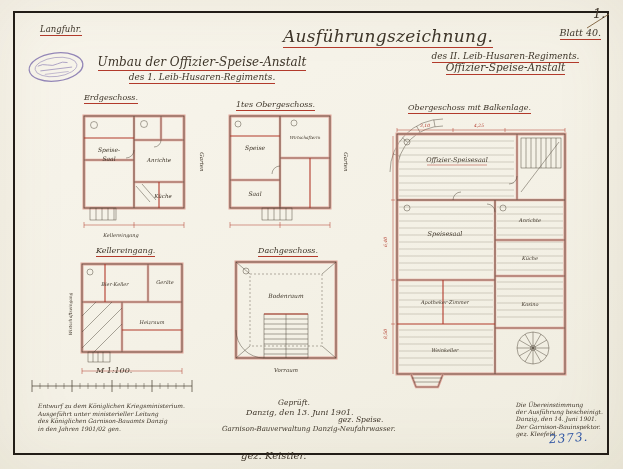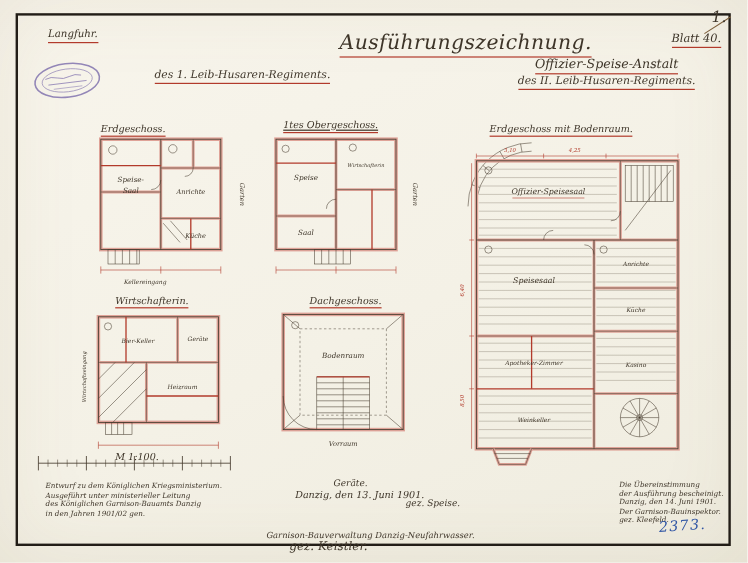--- a/index.html
+++ b/index.html
@@ -57,29 +57,30 @@
 
   <div class="pos hw" style="left:283px; top:26px; width:200px; text-align:center; font-size:17px; letter-spacing:.3px;">
     <span class="redline">Ausführungszeichnung.</span>
   </div>
 
   <div class="pos hw" style="right:22px; top:27px; font-size:9.5px;">
     <span class="redline">Blatt 40.</span>
   </div>
 
   <div class="pos hw" style="left:92px; top:55px; width:220px; text-align:center;">
+    <div style="font-size:12px;"><span class="redline">Umbau der Offizier-Speise-Anstalt</span></div>
     <div style="font-size:9px; margin-top:3px;"><span class="redline">des 1. Leib-Husaren-Regiments.</span></div>
   </div>
 
   <div class="pos hw" style="left:418px; top:48px; width:175px; text-align:center;">
+    <div style="font-size:9px; margin-top:3px;"><span class="redline">des II. Leib-Husaren-Regiments.</span></div>
     <div style="font-size:10.5px;"><span class="redline">Offizier-Speise-Anstalt</span></div>
-    <div style="font-size:9px; margin-top:3px;"><span class="redline">des II. Leib-Husaren-Regiments.</span></div>
-  </div>
-
-  <div class="pos hw plan-title" style="left:84px; top:103px;text-align:center;">
+  </div>
+
+  <div class="pos hw plan-title" style="left:84px; top:93px;text-align:center;">
     <span class="redline">Erdgeschoss.</span>
   </div>
   <svg class="pos" style="left:66px; top:110px;" width="150" height="135" viewBox="0 0 150 135">
     <g>
       <rect class="pw" x="18" y="6" width="100" height="92"></rect>
       <line class="pw2" x1="68" y1="6" x2="68" y2="98"></line>
       <line class="pw2" x1="18" y1="50" x2="68" y2="50"></line>
       <line class="pw2" x1="68" y1="30" x2="118" y2="30"></line>
       <line class="pw2" x1="95" y1="6" x2="95" y2="30"></line>
       <line class="pw2" x1="68" y1="72" x2="118" y2="72"></line>
@@ -108,21 +109,21 @@
       <path class="rdt-l" d="M18 112 V118 M68 112 V118 M118 112 V118 M18 115 H118"></path>
     </g>
     <text x="43" y="42" font-size="6" text-anchor="middle">Speise-</text>
     <text x="43" y="51" font-size="6" text-anchor="middle">Saal</text>
     <text x="93" y="52" font-size="5.5" text-anchor="middle">Anrichte</text>
     <text x="97" y="88" font-size="5.5" text-anchor="middle">Küche</text>
     <text x="134" y="52" font-size="5.5" text-anchor="middle" transform="rotate(90 134 52)">Garten</text>
     <text x="55" y="127" font-size="5" text-anchor="middle">Kellereingang</text>
   </svg>
 
-  <div class="pos hw plan-title" style="left:236px; top:100px;text-decoration:underline;">
+  <div class="pos hw plan-title" style="left:236px; top:100px;">
     <span class="redline">1tes Obergeschoss.</span>
   </div>
   <svg class="pos" style="left:222px; top:110px;" width="130" height="135" viewBox="0 0 130 135">
     <g>
       <rect class="pw" x="8" y="6" width="100" height="92"></rect>
       <line class="pw2" x1="58" y1="6" x2="58" y2="98"></line>
       <line class="pw2" x1="58" y1="48" x2="108" y2="48"></line>
       <line class="pw2" x1="8" y1="70" x2="58" y2="70"></line>
       <rect class="bk" x="8" y="6" width="100" height="92"></rect>
       <line class="bk" x1="58" y1="6" x2="58" y2="98"></line>
@@ -144,21 +145,21 @@
       <path class="bk2" d="M58 56 A8 8 0 0 0 50 64"></path>
       <path class="rdt-l" d="M8 112 V118 M58 112 V118 M108 112 V118 M8 115 H108"></path>
     </g>
     <text x="33" y="40" font-size="6" text-anchor="middle">Speise</text>
     <text x="83" y="29" font-size="4.2" text-anchor="middle">Wirtschafterin</text>
     <text x="33" y="86" font-size="6" text-anchor="middle">Saal</text>
     <text x="122" y="52" font-size="5.5" text-anchor="middle" transform="rotate(90 122 52)">Garten</text>
   </svg>
 
   <div class="pos hw plan-title" style="left:96px; top:246px;">
-    <span class="redline">Wirtschafterin.</span>
+    <span class="redline">Kellereingang.</span>
   </div>
   <svg class="pos" style="left:60px; top:256px;" width="150" height="130" viewBox="0 0 150 130">
     <g>
       <rect class="pw" x="22" y="8" width="100" height="88"></rect>
       <line class="pw2" x1="22" y1="46" x2="122" y2="46"></line>
       <line class="pw2" x1="62" y1="46" x2="62" y2="96"></line>
       <line class="pw2" x1="88" y1="8" x2="88" y2="46"></line>
       <rect class="bk" x="22" y="8" width="100" height="88"></rect>
       <line class="bk2" x1="22" y1="46" x2="122" y2="46"></line>
       <line class="bk2" x1="62" y1="46" x2="62" y2="96"></line>
@@ -201,21 +202,21 @@
       <path class="bk2" d="M38 63 H82 M38 68 H82 M38 73 H82 M38 78 H82 M38 83 H82 M38 88 H82 M38 93 H82 M38 98 H82"></path>
       <line class="bk2" x1="60" y1="58" x2="60" y2="102"></line>
       <line class="rd" x1="38" y1="58" x2="82" y2="58"></line>
     </g>
     <circle class="bk2" cx="20" cy="15" r="3"></circle>
     <text x="60" y="42" font-size="6" text-anchor="middle">Bodenraum</text>
     <text x="60" y="116" font-size="5.5" text-anchor="middle">Vorraum</text>
   </svg>
 
   <div class="pos hw plan-title" style="left:408px; top:103px;">
-    <span class="redline">Erdgeschoss mit Bodenraum.</span>
+    <span class="redline">Obergeschoss mit Balkenlage.</span>
   </div>
   <svg class="pos" style="left:383px; top:112px;" width="205" height="285" viewBox="0 0 205 285">
     <g>
       <path class="bk2" d="M14 60 A46 46 0 0 1 60 14"></path>
       <path class="bk2" d="M7 60 A53 53 0 0 1 60 7"></path>
       <path class="bk2" d="M16.8 44.3 L10.2 41.9 M24.8 30.4 L19.4 25.9 M37 20.2 L33.5 14.1 M52 14.7 L50.8 7.8"></path>
     </g>
     <g>
       <path class="bm" d="M16 29 H131 M16 36 H131 M16 43 H131 M16 50 H131 M16 57 H131 M16 64 H131 M16 71 H131 M16 78 H131 M16 84 H131"></path>
       <path class="bm" d="M16 95 H110 M16 102 H110 M16 109 H110 M16 116 H110 M16 123 H110 M16 130 H110 M16 137 H110 M16 144 H110 M16 151 H110 M16 158 H110"></path>
@@ -273,39 +274,39 @@
     <text x="147" y="148" font-size="5" text-anchor="middle">Küche</text>
     <text x="62" y="192" font-size="5" text-anchor="middle">Apotheker-Zimmer</text>
     <text x="62" y="240" font-size="5" text-anchor="middle">Weinkeller</text>
     <text x="147" y="194" font-size="5" text-anchor="middle">Kasino</text>
     <text class="rdt" x="42" y="14.5" font-size="4.5" text-anchor="middle">3,10</text>
     <text class="rdt" x="96" y="14.5" font-size="4.5" text-anchor="middle">4,25</text>
     <text class="rdt" x="4" y="130" font-size="4.5" text-anchor="middle" transform="rotate(-90 4 130)">6,40</text>
     <text class="rdt" x="4" y="222" font-size="4.5" text-anchor="middle" transform="rotate(-90 4 222)">8,50</text>
   </svg>
 
-  <div class="pos hw" style="left:96px; top:376px; font-size:8px;text-align:right;">M 1:100.</div>
+  <div class="pos hw" style="left:96px; top:366px; font-size:8px;text-align:right;">M 1:100.</div>
   <svg class="pos" style="left:30px; top:378px;" width="165" height="16" viewBox="0 0 165 16">
     <path class="bk" d="M2 8 H162"></path>
     <path class="bk2" d="M10 5 V11 M18 5 V11 M26 5 V11 M34 5 V11 M50 5 V11 M58 5 V11 M66 5 V11 M74 5 V11 M90 5 V11 M98 5 V11 M106 5 V11 M114 5 V11 M130 5 V11 M138 5 V11 M146 5 V11 M154 5 V11"></path>
     <path class="bk" d="M2 2 V14 M42 2 V14 M82 2 V14 M122 2 V14 M162 2 V14"></path>
   </svg>
 
   <div class="pos hw" style="left:38px; top:402px; font-size:6px; line-height:7.5px;">
     <div class="note-line">Entwurf zu dem Königlichen Kriegsministerium.</div>
     <div class="note-line">Ausgeführt unter ministerieller Leitung</div>
     <div class="note-line">des Königlichen Garnison-Bauamts Danzig</div>
     <div class="note-line">in den Jahren 1901/02 gen.</div>
   </div>
 
-  <div class="pos hw" style="left:278px; top:398px; font-size:7.5px;">Geräte.</div>
+  <div class="pos hw" style="left:278px; top:398px; font-size:7.5px;">Geprüft.</div>
   <div class="pos hw" style="left:246px; top:408px; font-size:8px;">Danzig, den 13. Juni 1901.</div>
   <div class="pos hw" style="left:241px; top:419px; font-size:10px;margin-top:31px;">gez. Keistler.</div>
   <div class="pos hw" style="left:338px; top:415px; font-size:7.5px;">gez. Speise.</div>
-  <div class="pos hw" style="left:222px; top:442px; font-size:7px;">Garnison-Bauverwaltung  Danzig-Neufahrwasser.</div>
+  <div class="pos hw" style="left:222px; top:425px; font-size:7px;">Garnison-Bauverwaltung  Danzig-Neufahrwasser.</div>
 
   <div class="pos hw" style="left:516px; top:401px; width:92px; font-size:6px; line-height:7.2px;">
     <div class="note-line">Die Übereinstimmung</div>
     <div class="note-line">der Ausführung bescheinigt.</div>
     <div class="note-line">Danzig, den 14. Juni 1901.</div>
     <div class="note-line">Der Garnison-Bauinspektor.</div>
     <div class="note-line">gez. Kleefeld.</div>
   </div>
 
   <div class="pos" style="left:549px; top:431px; font-size:12px; color:#2f55a4; font-style:italic; letter-spacing:1px; transform:rotate(-4deg);">2373.</div>

